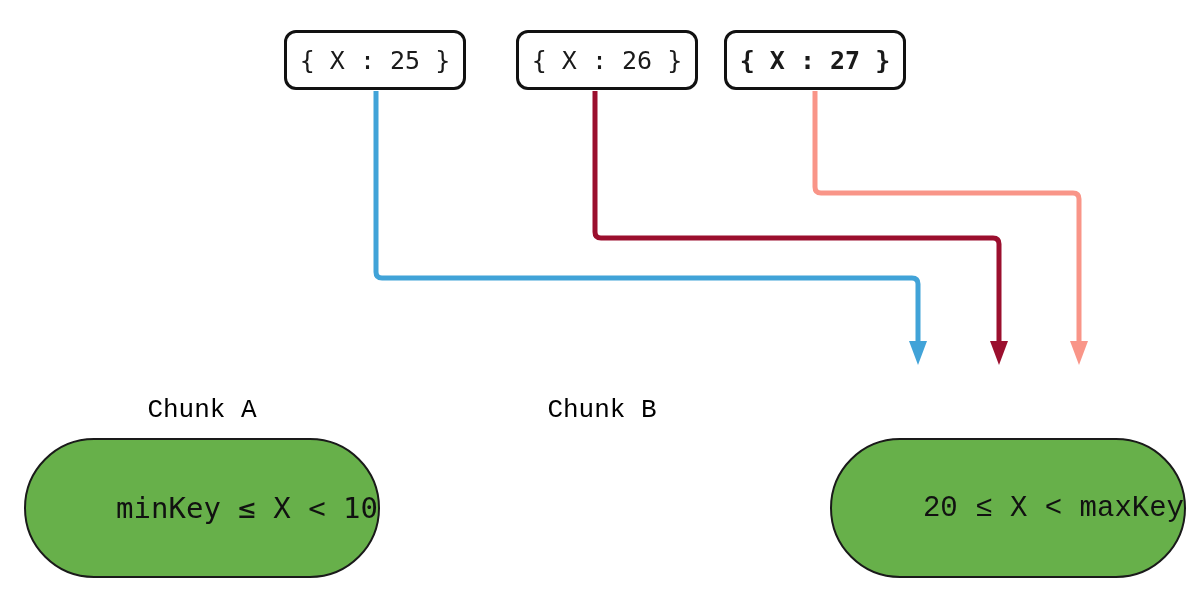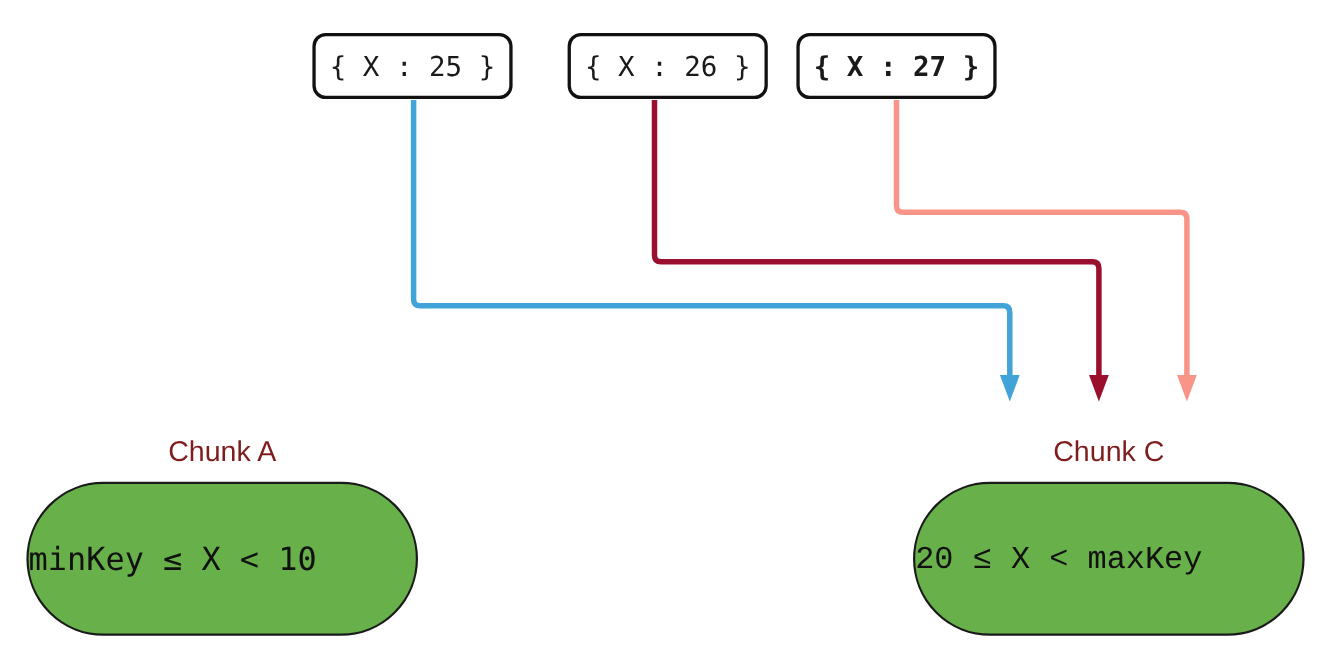--- a/index.html
+++ b/index.html
@@ -52,38 +52,38 @@
   }
 
   
   .chunk-title {
     position: absolute;
     top: 394px;
     height: 32px;
     line-height: 32px;
     text-align: center;
     font-size: 26px;
-    color: #7f1d1d;
-    font-family: Liberation Sans, sans-serif;
+    color: #000000;
+    font-family: Liberation Mono, monospace;
   }
   .title-a { left: 24px;  width: 356px; }
   .title-b { left: 424px; width: 356px; }
   .title-c { left: 830px; width: 356px; }
 
   .chunk-pill {
     position: absolute;
     top: 438px;
     width: 356px;
     height: 140px;
     background: #67b04a;
     border: 2px solid #1a1a1a;
     border-radius: 71px;
     display: flex;
     align-items: center;
-    justify-content: flex-start;
+    justify-content: flex-end;
     font-family: "DejaVu Sans Mono", monospace;
     font-size: 29px;
     color: #111111;
     white-space: pre;
     box-sizing: border-box;
   }
   .pill-a { left: 24px; }
   .pill-b { left: 424px; }
   .pill-c { left: 830px; font-family: Liberation Mono, monospace; }
 </style>
@@ -107,21 +107,21 @@
     <polygon points="909,341 927,341 918,365" fill="#41a3d8"></polygon>
 
     <path d="M 595 91 L 595 232 Q 595 238 601 238 L 993 238 Q 999 238 999 244 L 999 342" stroke="#9b0f2e"></path>
     <polygon points="990,341 1008,341 999,365" fill="#9b0f2e"></polygon>
 
     <path d="M 815 91 L 815 187 Q 815 193 821 193 L 1073 193 Q 1079 193 1079 199 L 1079 342" stroke="#f99588"></path>
     <polygon points="1070,341 1088,341 1079,365" fill="#f99588"></polygon>
   </svg>
 
   <div class="chunk-title title-a">Chunk A</div>
-  <div class="chunk-title title-c">Chunk C</div>
+  <div class="chunk-title title-b">Chunk B</div>
 
   <div class="chunk-pill pill-a">
     <span>minKey ≤ X &lt; 10</span>
   </div>
   <div class="chunk-pill pill-c">
     <span>20 ≤ X &lt; maxKey</span>
   </div>
 
 </div>
 

